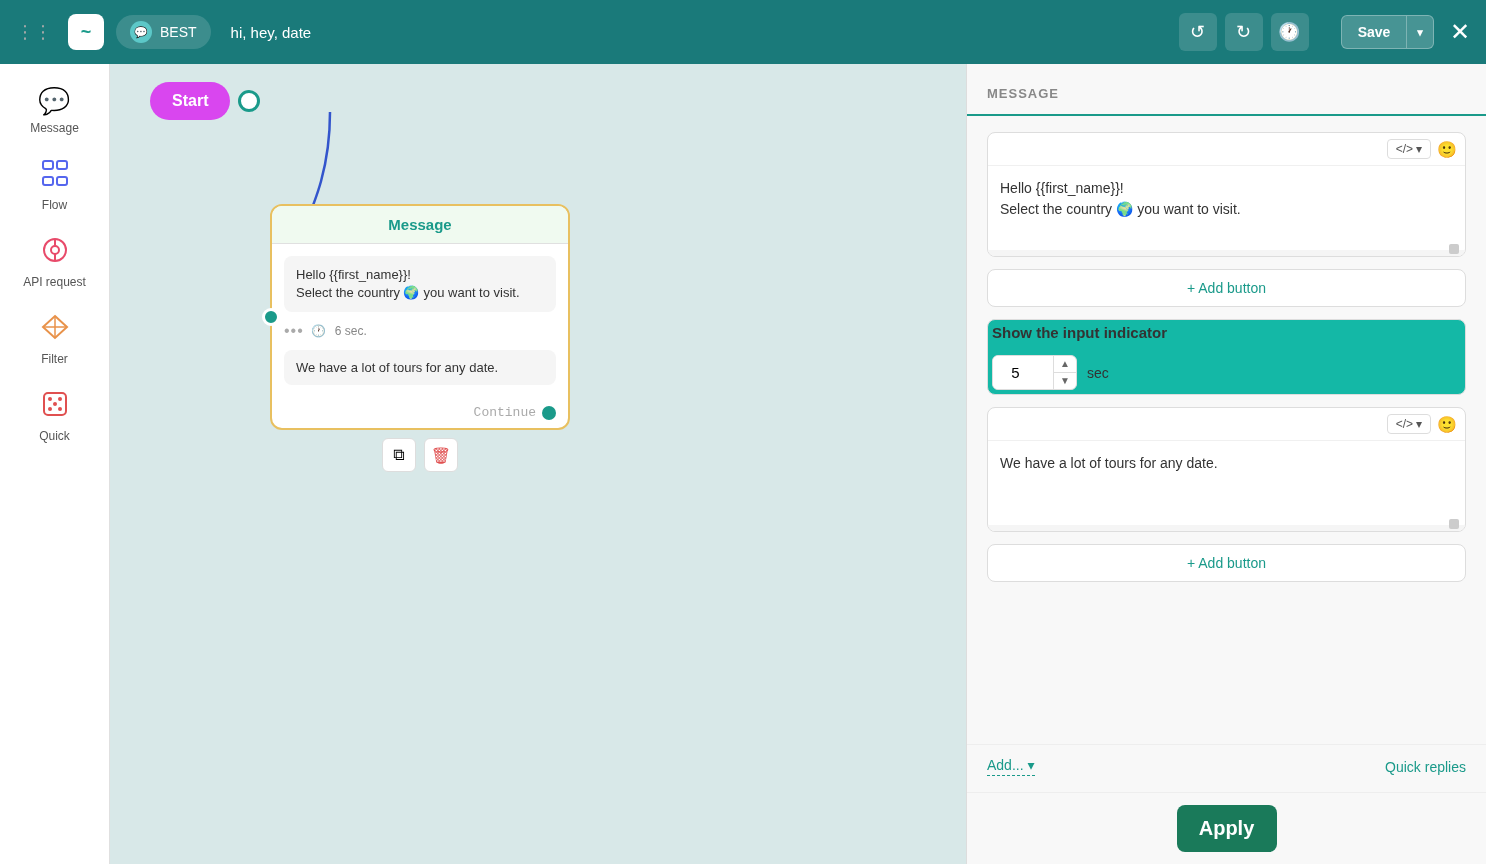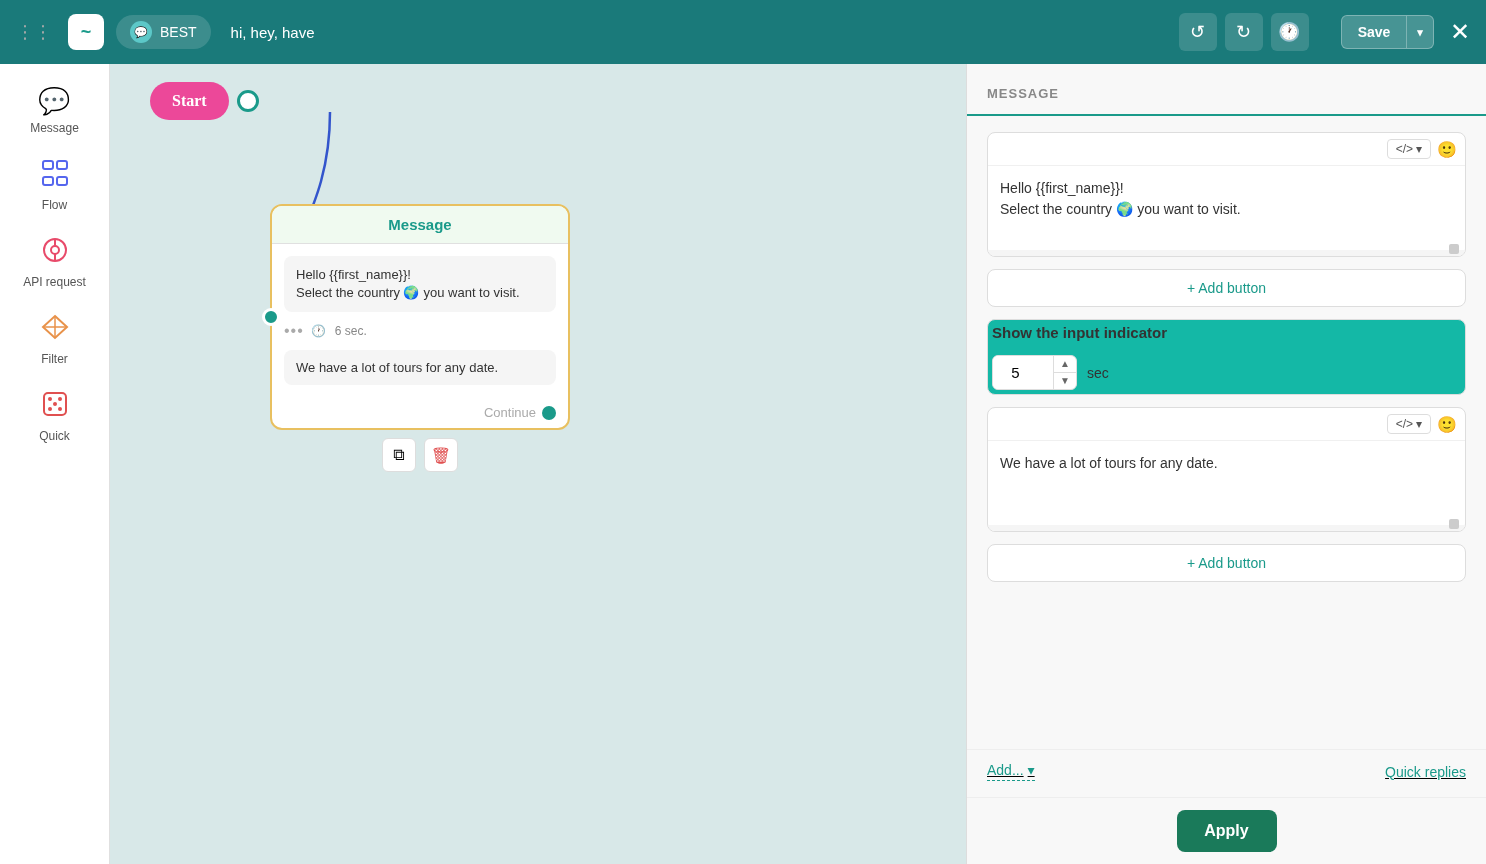--- a/index.html
+++ b/index.html
@@ -131,29 +131,28 @@
     
     .start-node {
       position: absolute;
       top: 18px;
       left: 40px;
       display: flex;
       align-items: center;
       gap: 8px;
     }
     .start-btn {
-      background: #ec4899;
+      background: #d946ef;
       color: #fff;
       border: none;
       border-radius: 20px;
       padding: 10px 22px;
       font-size: 16px;
       font-weight: 600;
       cursor: pointer;
-      font-family: Liberation Serif, serif;
     }
     .start-dot {
       width: 22px; height: 22px;
       background: #fff;
       border: 3px solid #1a9a8a;
       border-radius: 50%;
     }
 
     
     .canvas-svg {
@@ -211,20 +210,21 @@
       color: #333;
     }
     .message-continue {
       display: flex;
       justify-content: flex-end;
       align-items: center;
       padding: 8px 12px;
       font-size: 13px;
       color: #aaa;
       gap: 6px;
+      font-family: Liberation Mono, monospace;
     }
     .continue-dot {
       width: 14px; height: 14px;
       background: #1a9a8a;
       border-radius: 50%;
     }
     .node-actions {
       position: absolute;
       bottom: -44px;
       left: 50%;
@@ -402,21 +402,20 @@
     }
 
     
     .panel-bottom {
       padding: 12px 20px 16px;
       display: flex;
       justify-content: space-between;
       align-items: center;
       border-top: 1px solid #eee;
       background: #f8f8f8;
-      text-decoration: underline;
     }
     .add-dropdown-btn {
       background: none;
       border: none;
       color: #1a9a8a;
       font-size: 14px;
       cursor: pointer;
       display: flex; align-items: center; gap: 4px;
       border-bottom: 1px dashed #1a9a8a;
       padding-bottom: 2px;
@@ -436,40 +435,40 @@
       background: #f8f8f8;
       border-top: 1px solid #eee;
     }
     .apply-btn {
       width: 100px;
       padding: 12px;
       background: #1a7a5a;
       color: #fff;
       border: none;
       border-radius: 8px;
-      font-size: 16px;
+      font-size: 20px;
       font-weight: 600;
       cursor: pointer;
       display: block;
       margin: 0 auto;
     }
   </style>
 </head>
 <body>
 
 <div class="topbar">
   <span class="topbar-grip">⋮⋮</span>
   <div class="topbar-logo">
     <span>~</span>
   </div>
   <div class="topbar-bot">
     <div class="topbar-bot-icon">💬</div>
     <span>BEST</span>
   </div>
-  <span class="topbar-title">hi, hey, have</span>
+  <span class="topbar-title">hi, hey, date</span>
   <div class="topbar-spacer"></div>
   <div class="topbar-actions">
     <button class="topbar-icon-btn">
       <span>↺</span>
     </button>
     <button class="topbar-icon-btn">
       <span>↻</span>
     </button>
     <button class="topbar-icon-btn">
       <span>🕐</span>

